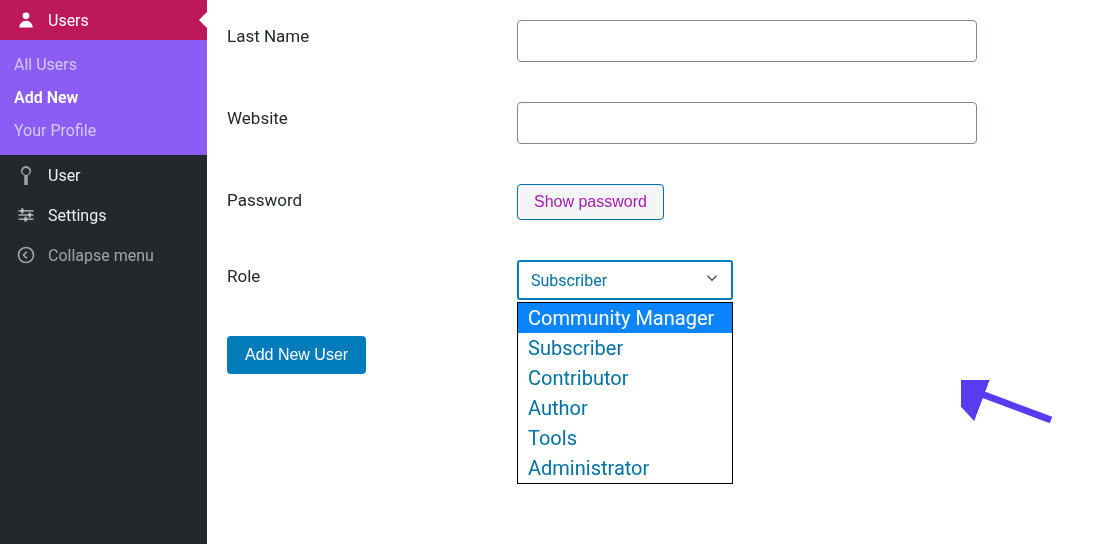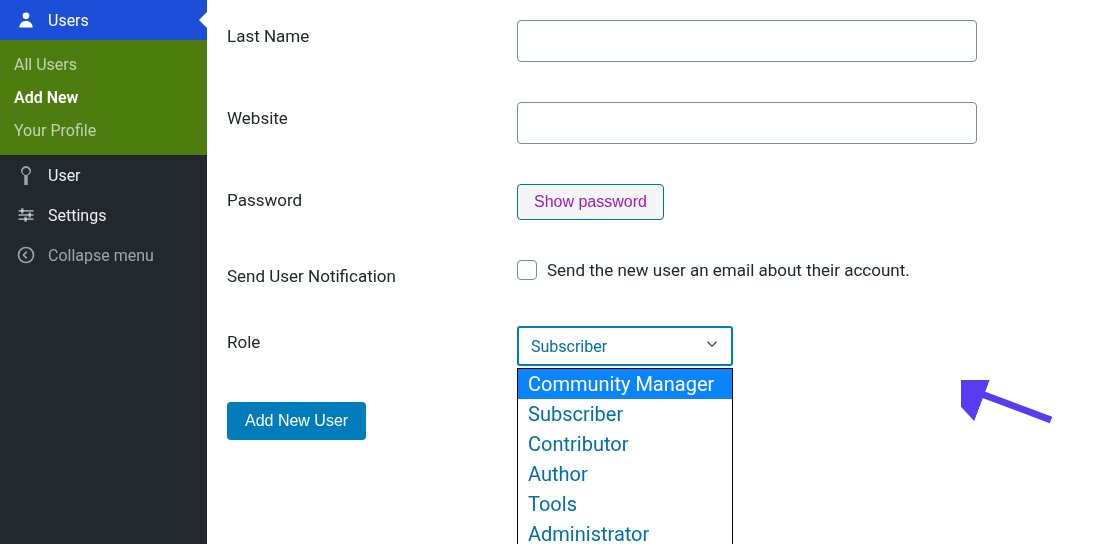--- a/index.html
+++ b/index.html
@@ -28,37 +28,37 @@
     .menu-item .icon {
       width: 24px;
       height: 24px;
       margin-right: 10px;
       display: flex;
       align-items: center;
       justify-content: center;
       flex-shrink: 0;
     }
     .menu-item.current {
-      background: #1d4ed8;
+      background: #be185d;
       color: #fff;
       position: relative;
     }
     .menu-item.current::after {
       content: '';
       position: absolute;
       right: 0;
       top: 50%;
       margin-top: -8px;
       width: 0;
       height: 0;
       border: 8px solid transparent;
       border-right-color: #fff;
     }
     .submenu {
-      background: #4d7c0f;
+      background: #8b5cf6;
       padding: 8px 0;
     }
     .submenu-item {
       padding: 7px 14px;
       color: rgba(240,245,250,0.7);
       cursor: pointer;
       font-size: 16px;
     }
     .submenu-item.current {
       color: #fff;
@@ -242,29 +242,20 @@
       </div>
     </div>
 
     <div class="form-row">
       <div class="form-label">Password</div>
       <div class="form-field">
         <button class="btn-outline">Show password</button>
       </div>
     </div>
 
-    <div class="form-row">
-      <div class="form-label">Send User Notification</div>
-      <div class="form-field">
-        <label class="checkbox-row">
-          <span class="checkbox-box"></span>
-          <span>Send the new user an email about their account.</span>
-        </label>
-      </div>
-    </div>
 
     <div class="form-row">
       <div class="form-label">Role</div>
       <div class="form-field">
         <div class="select-wrap">
           <div class="select-box">
             <span>Subscriber</span>
             <span>
               <svg class="chevron" viewBox="0 0 24 24" fill="none" stroke="#555" stroke-width="2">
                   <path d="M6 9l6 6 6-6"></path>

